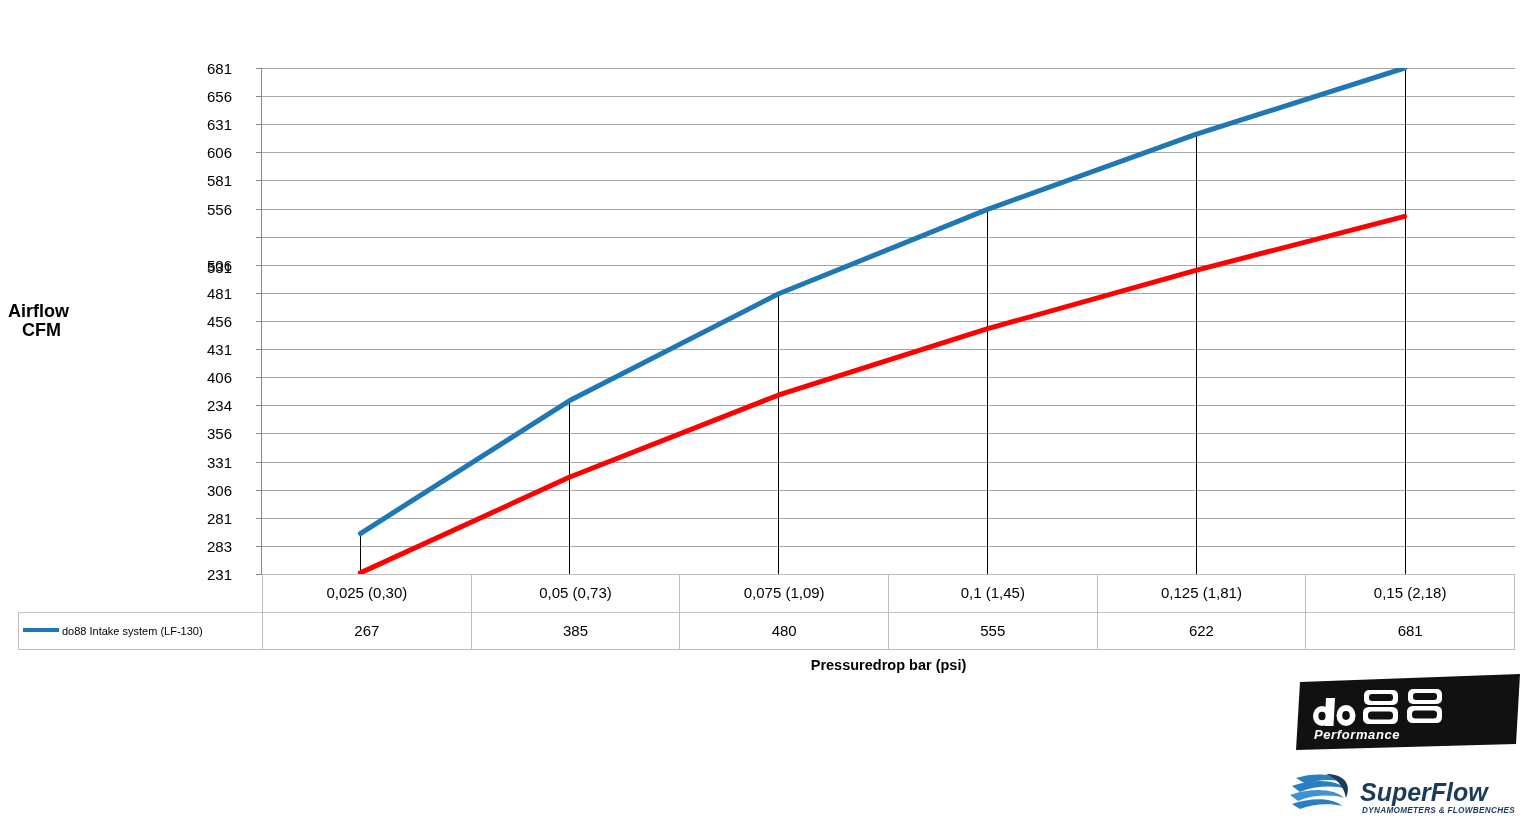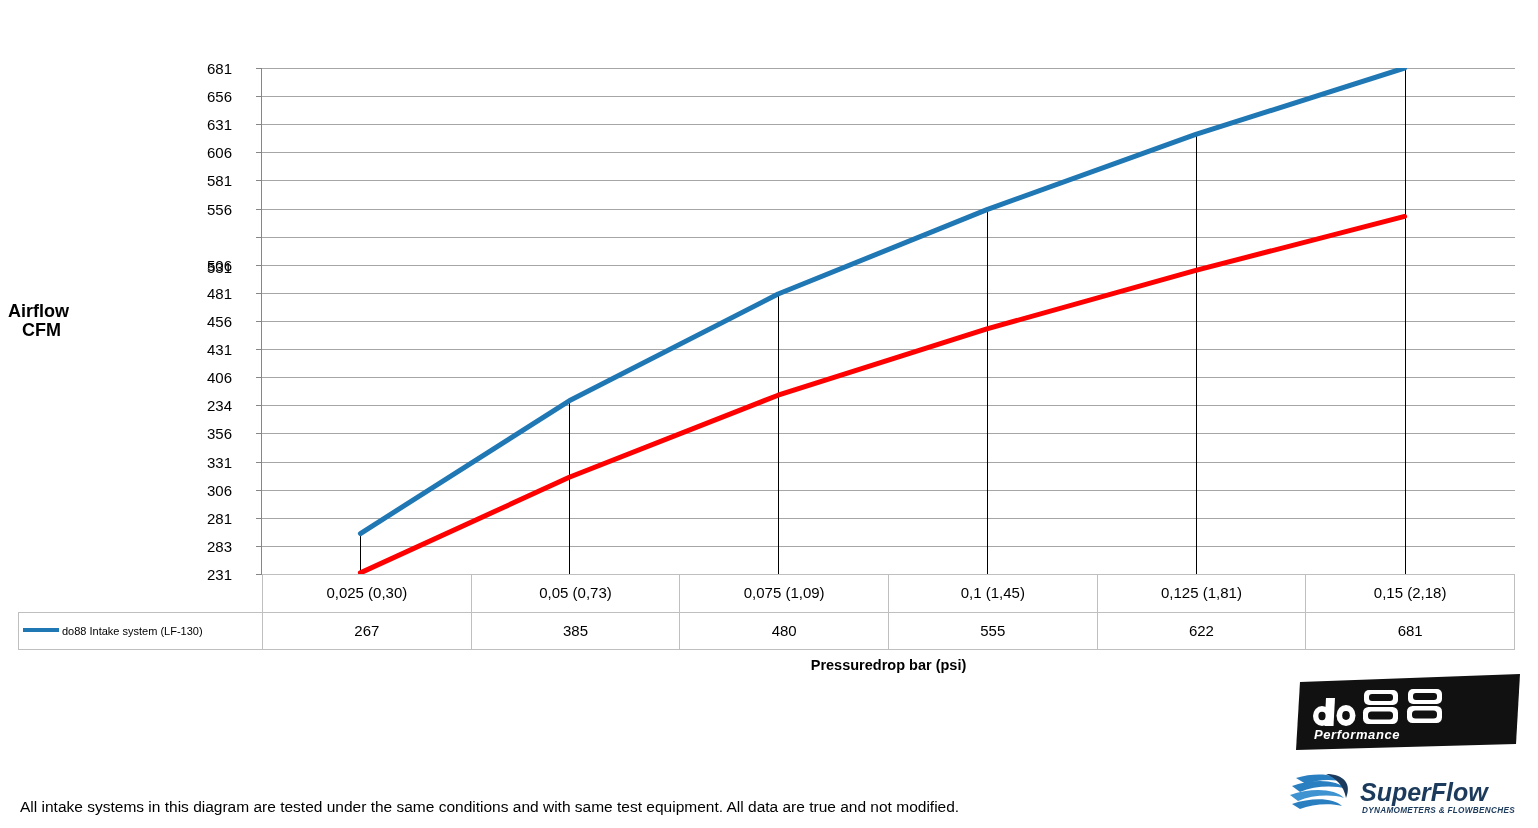--- a/index.html
+++ b/index.html
@@ -247,21 +247,20 @@
           <td>267</td>
           <td>385</td>
           <td>480</td>
           <td>555</td>
           <td>622</td>
           <td>681</td>
         </tr>
       </tbody>
   </table>
 
-  <div class="footnote">All intake systems in this diagram are tested under the same conditions and with same test equipment. All data are true and not modified.</div>
 
   <svg class="do88-logo" viewBox="0 0 232 80">
     <polygon points="8,10 228,2 224,72 4,78" fill="#111111"></polygon>
     <g fill="#ffffff">
 
       <path d="M34,26 h9 l-1.5,28 h-9 z"></path>
       <ellipse cx="30" cy="44" rx="9" ry="10"></ellipse>
       <ellipse cx="30" cy="44" rx="3.6" ry="4.2" fill="#111111"></ellipse>
       <ellipse cx="54" cy="43.5" rx="9.5" ry="10.5"></ellipse>
       <ellipse cx="54" cy="43.5" rx="3.8" ry="4.4" fill="#111111"></ellipse>

